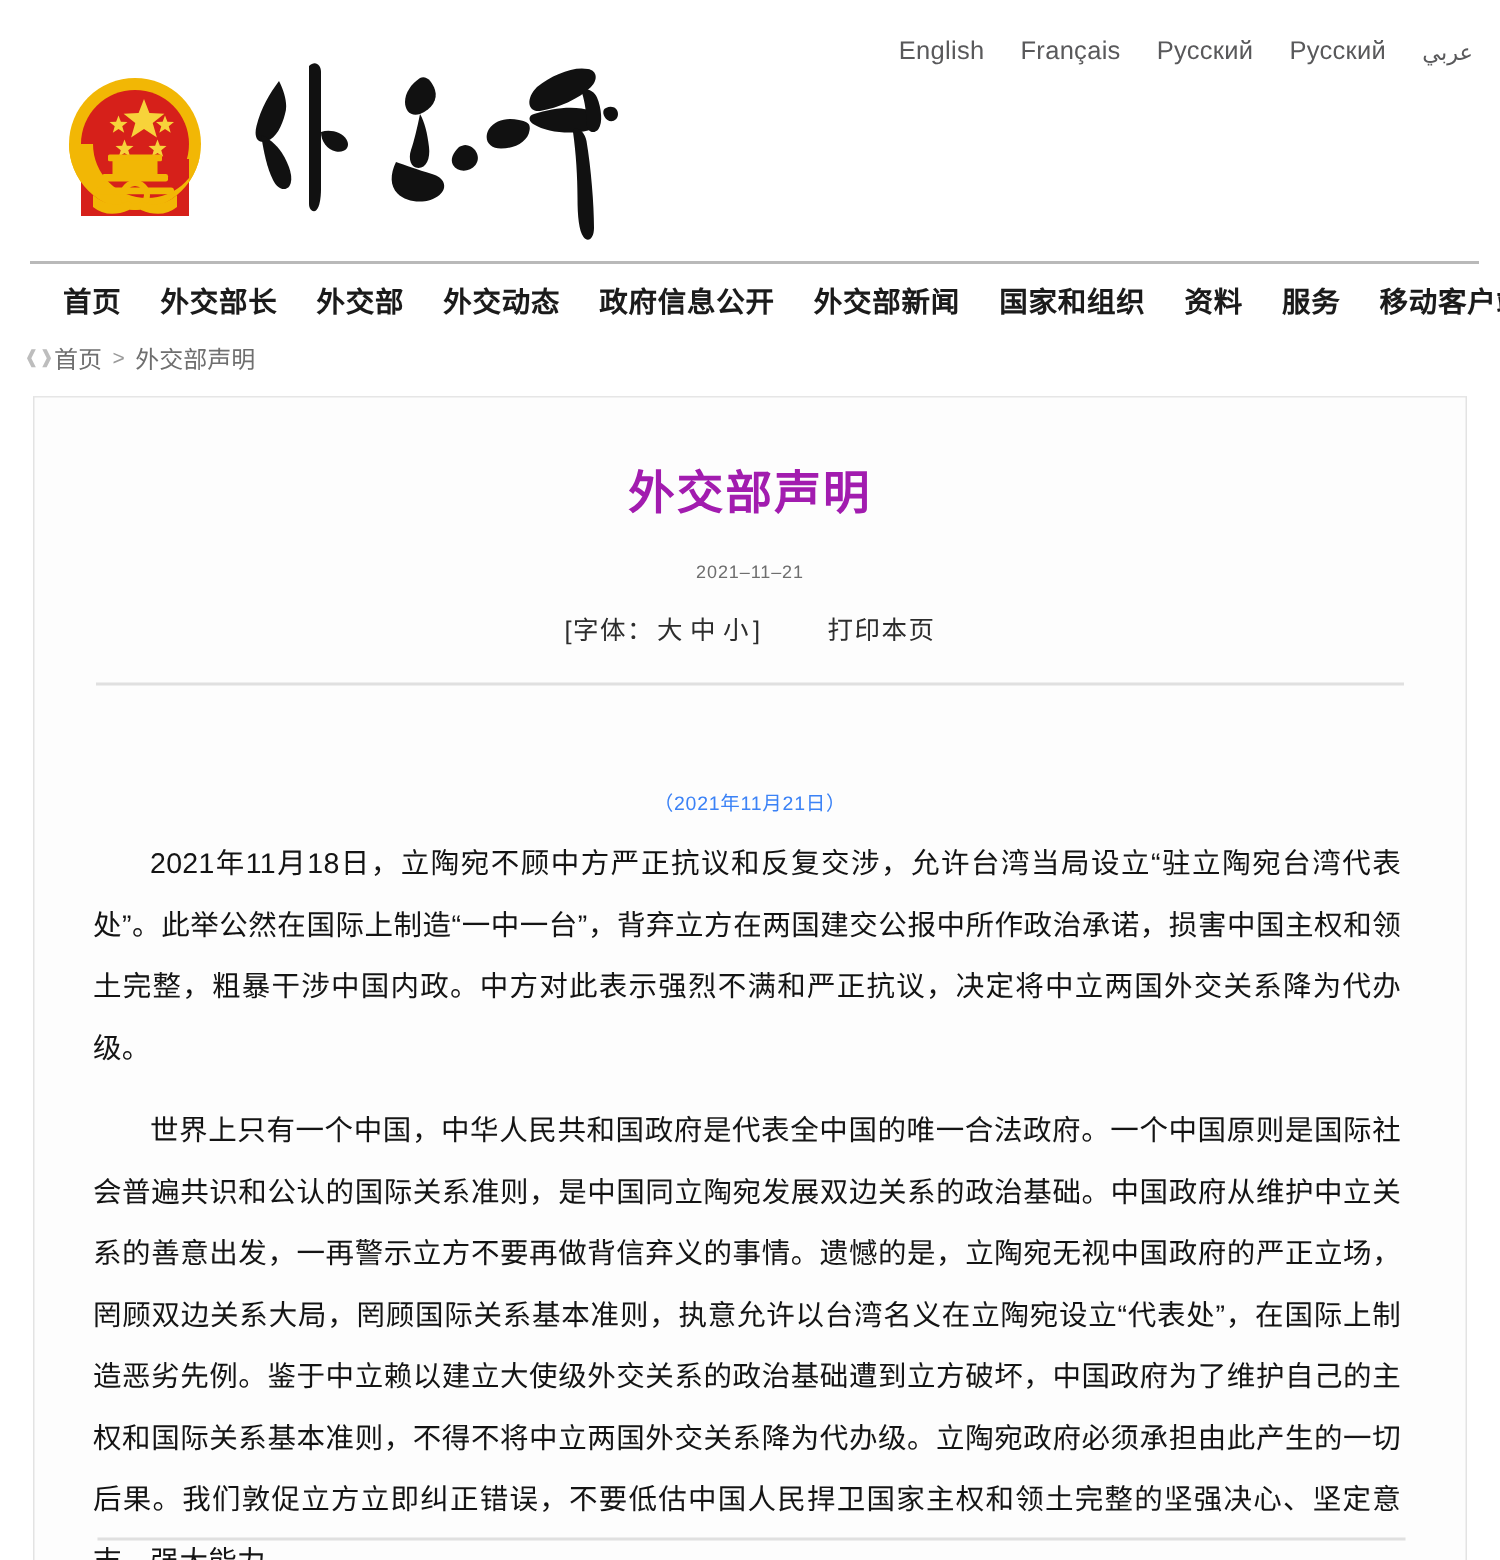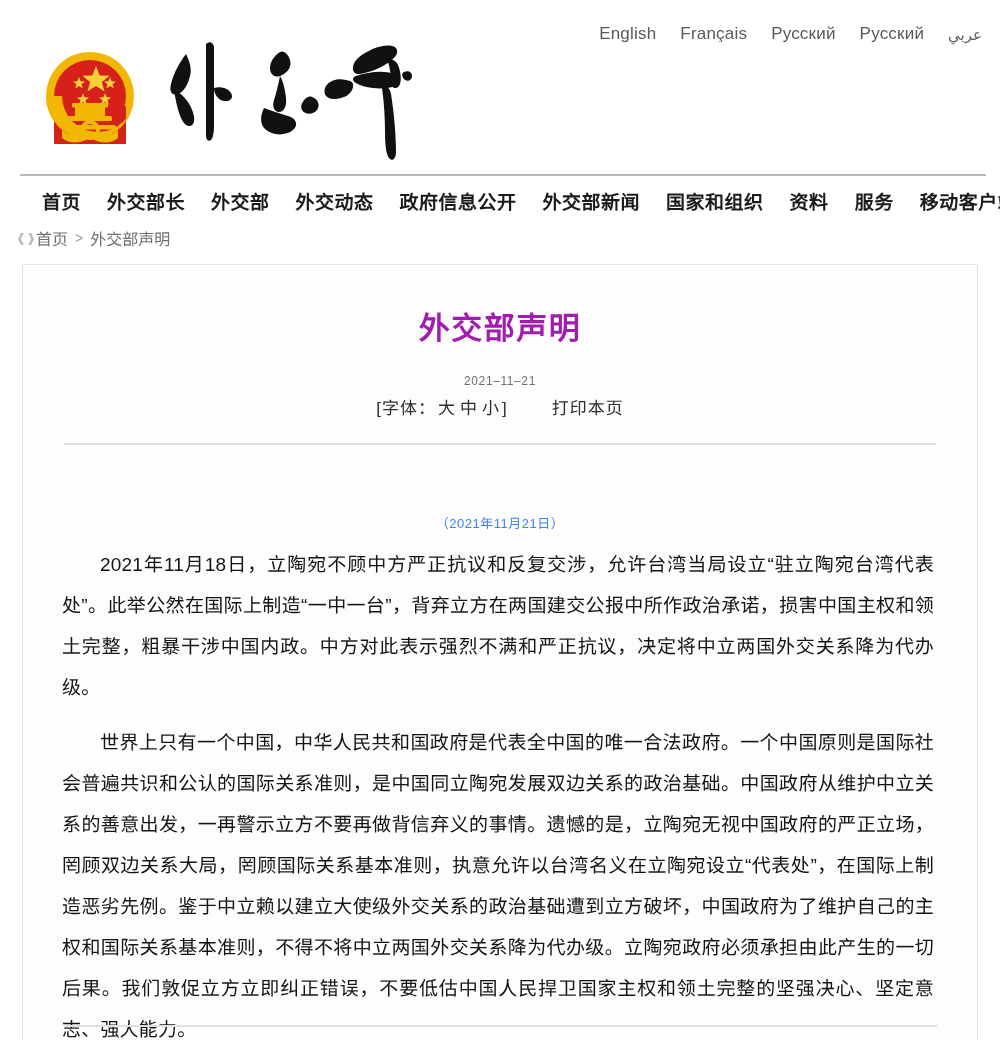--- a/index.html
+++ b/index.html
@@ -141,21 +141,21 @@
     letter-spacing: 1.5px;
   }
   .article-date {
     margin-top: 26px;
     text-align: center;
     font-size: 12px;
     color: #6e6e6e;
     letter-spacing: 0.6px;
   }
   .meta-row {
-    margin-top: 6px;
+    margin-top: 18px;
     display: flex;
     justify-content: center;
     align-items: flex-start;
     gap: 44px;
     font-size: 17px;
     color: #2d2d2d;
   }
   .fontsize-group { white-space: nowrap; letter-spacing: 1px; }
   .fs-link {
     color: #2d2d2d;

